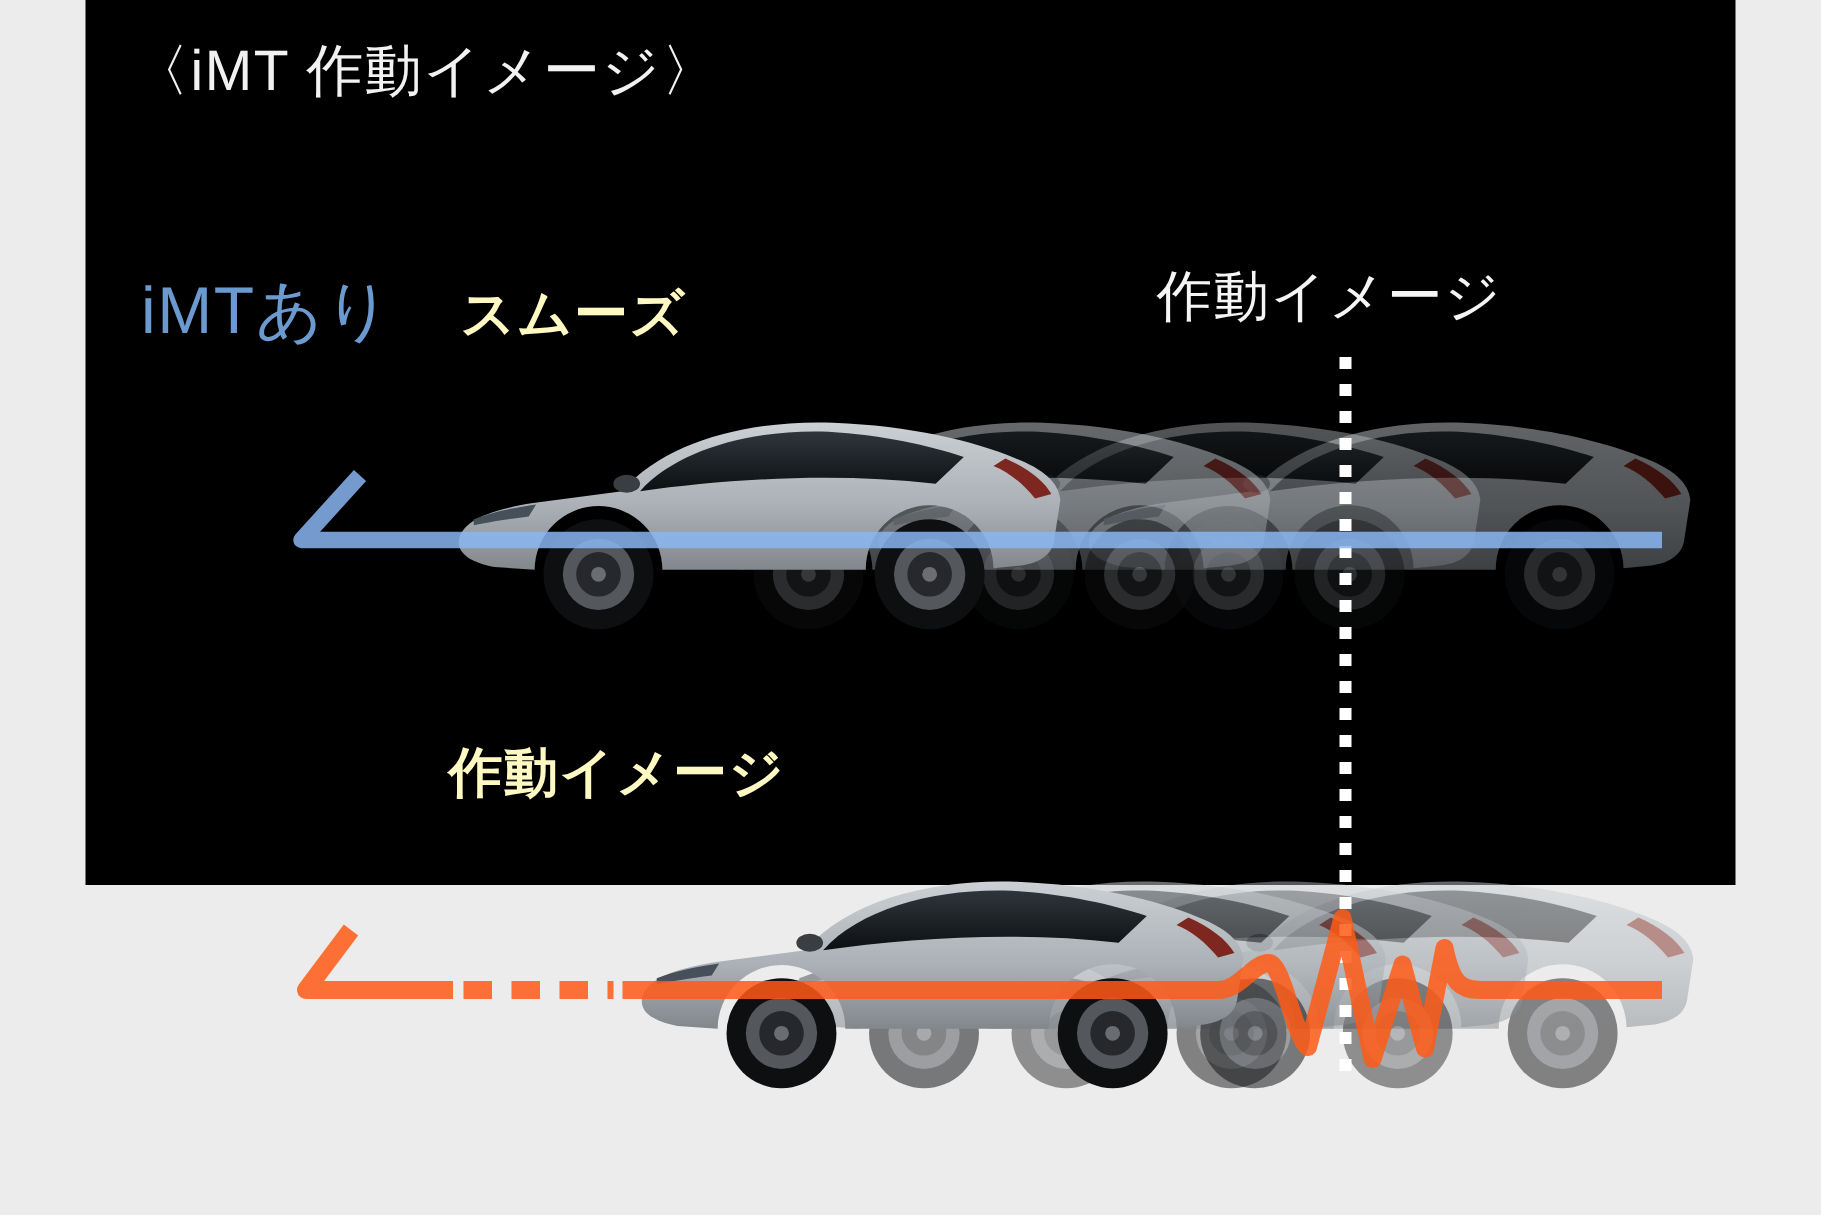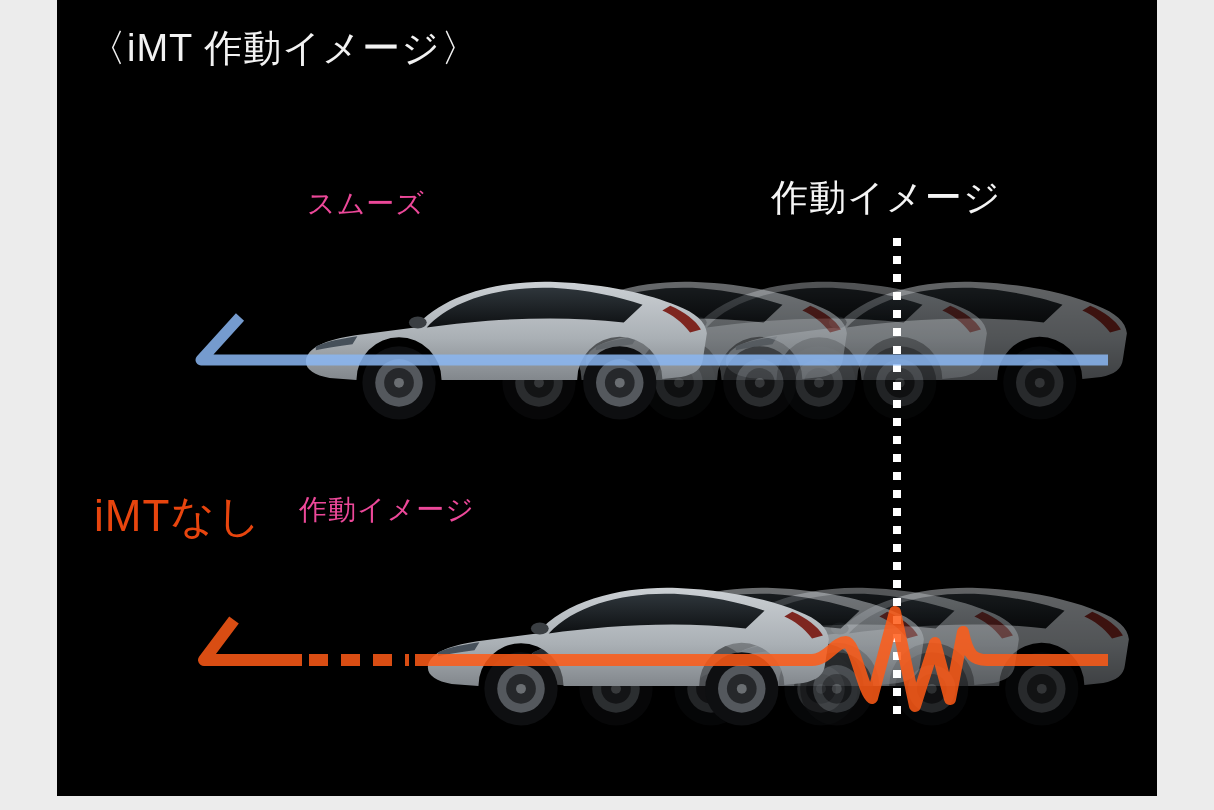--- a/index.html
+++ b/index.html
@@ -3,29 +3,29 @@
 <meta charset="utf-8">
 <style>
   html,body{margin:0;padding:0;}
   body{
     width:1214px;height:810px;
     background:#ececec;
     font-family:"Liberation Sans","DejaVu Sans",sans-serif;
     position:relative;overflow:hidden;
   }
   .canvas{
-    position:absolute;left:57px;top:0;width:1100px;height:796px;
+    position:absolute;left:57px;top:0;width:1100px;height:590px;
     background:#000;
   }
   .label{position:absolute;white-space:nowrap;line-height:1.1;letter-spacing:1px;}
   .title{left:31px;top:28px;font-size:38px;color:#f2f2f2;}
   .row-label{font-size:44px;font-weight:500;}
   .with-label{left:37px;top:184px;color:#6b9ad1;}
   .without-label{left:37px;top:492px;color:#e8450e;}
-  .desc{font-size:28px;color:#ec4899;font-weight:400;}
+  .desc{font-size:36px;color:#fef9c3;font-weight:700;}
   .with-desc{left:250px;top:189px;}
   .without-desc{left:242px;top:495px;}
   .shift-label{left:714px;top:178px;font-size:37px;color:#f5f5f5;font-weight:500;}
   svg.scene{position:absolute;left:0;top:0;}
 </style>
 </head>
 <body>
 
 <div class="canvas">
 
@@ -91,20 +91,20 @@
       <path d="M358,660 H755
                C770,660 778,642 789,642
                C798,642 806,692 815,698
                L838,612 L858,706 L878,643 L893,699 L906,632
                C911,656 917,660 930,660 H1051" stroke-linejoin="round"></path>
     </g>
   </svg>
 
   <div class="label title">〈iMT 作動イメージ〉</div>
 
+  <div class="label row-label with-label" style="color: rgb(107, 154, 209);">iMTあり</div>
   <div class="label desc with-desc">スムーズ</div>
 
   <div class="label shift-label">作動イメージ</div>
 
-  <div class="label row-label without-label" style="color: rgb(232, 69, 14);">iMTなし</div>
   <div class="label desc without-desc">作動イメージ</div>
 
 </div>
 
 </body></html>

